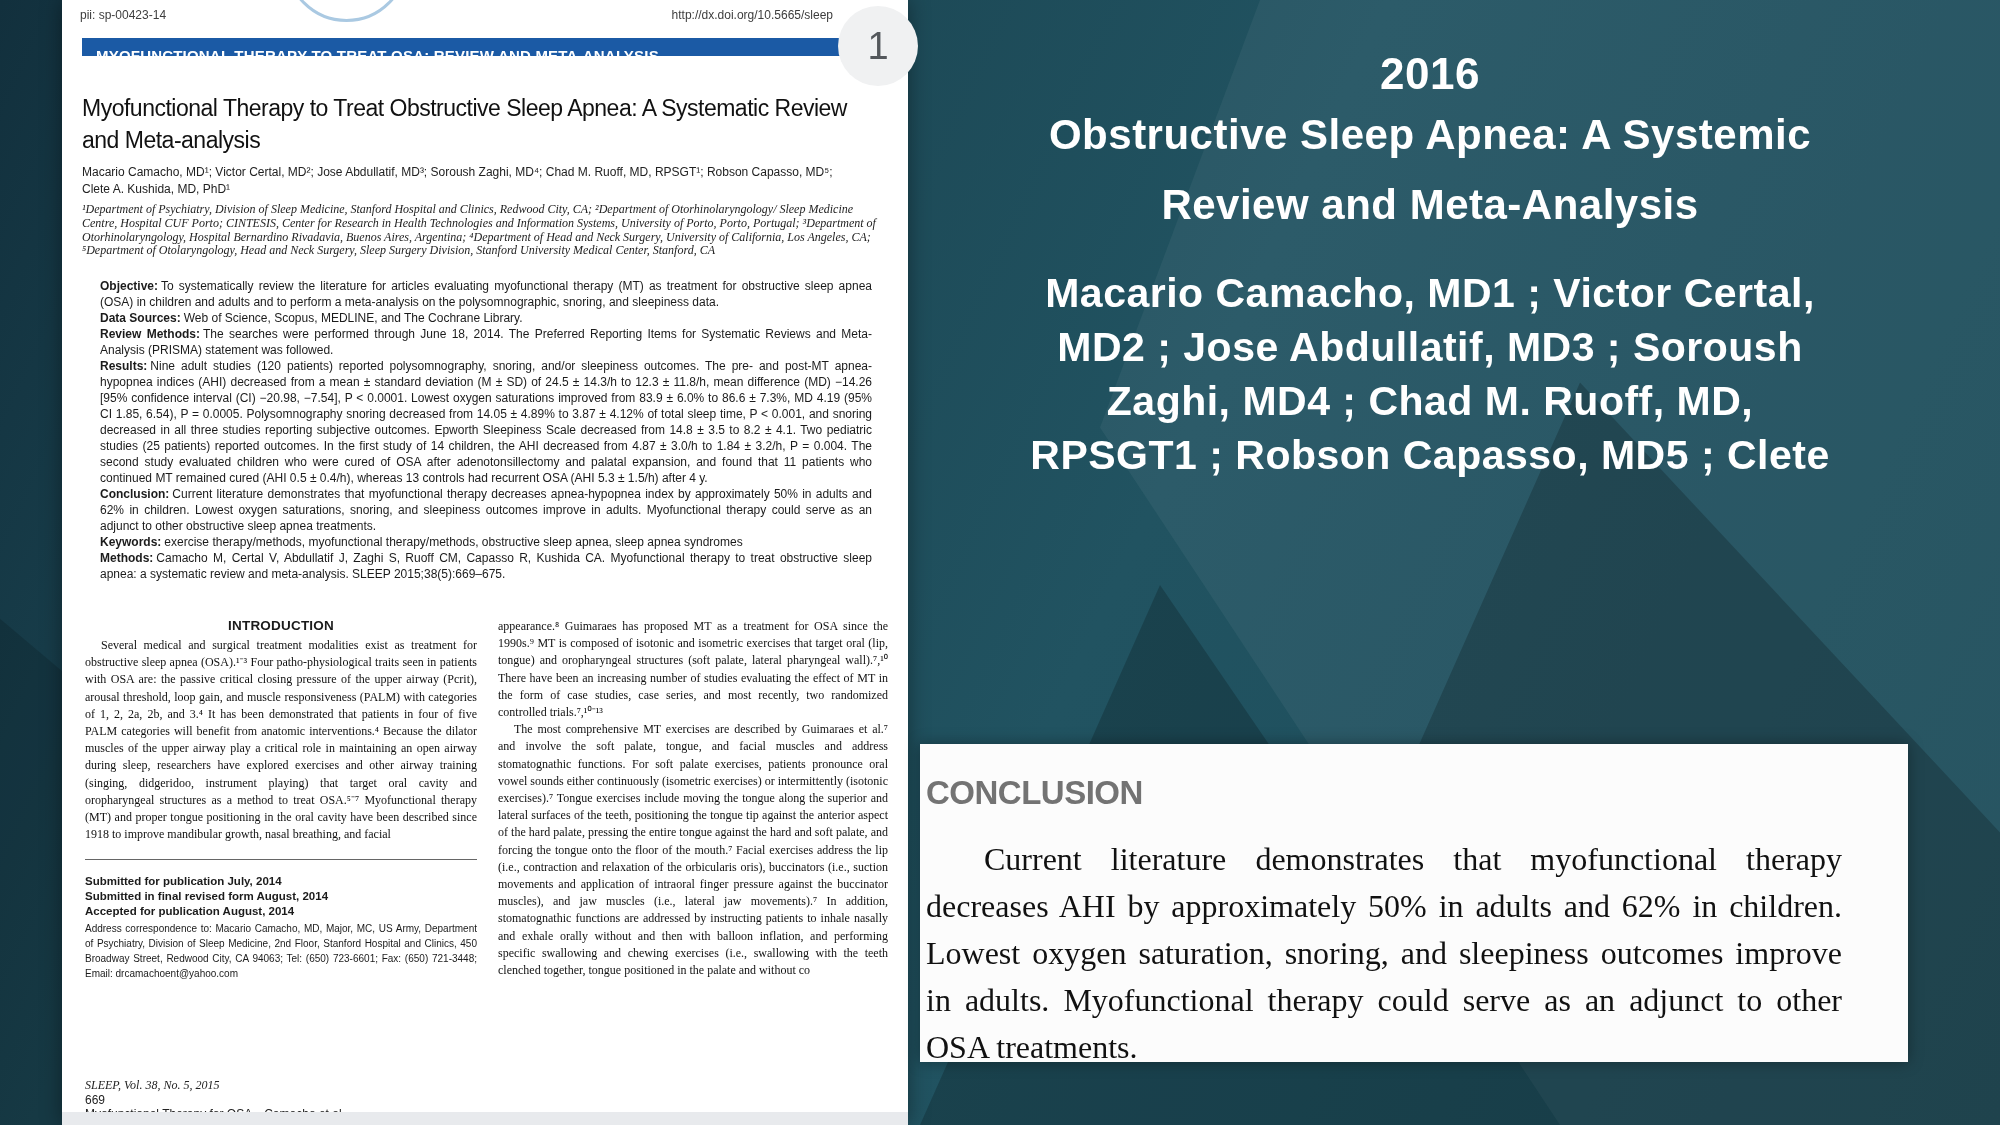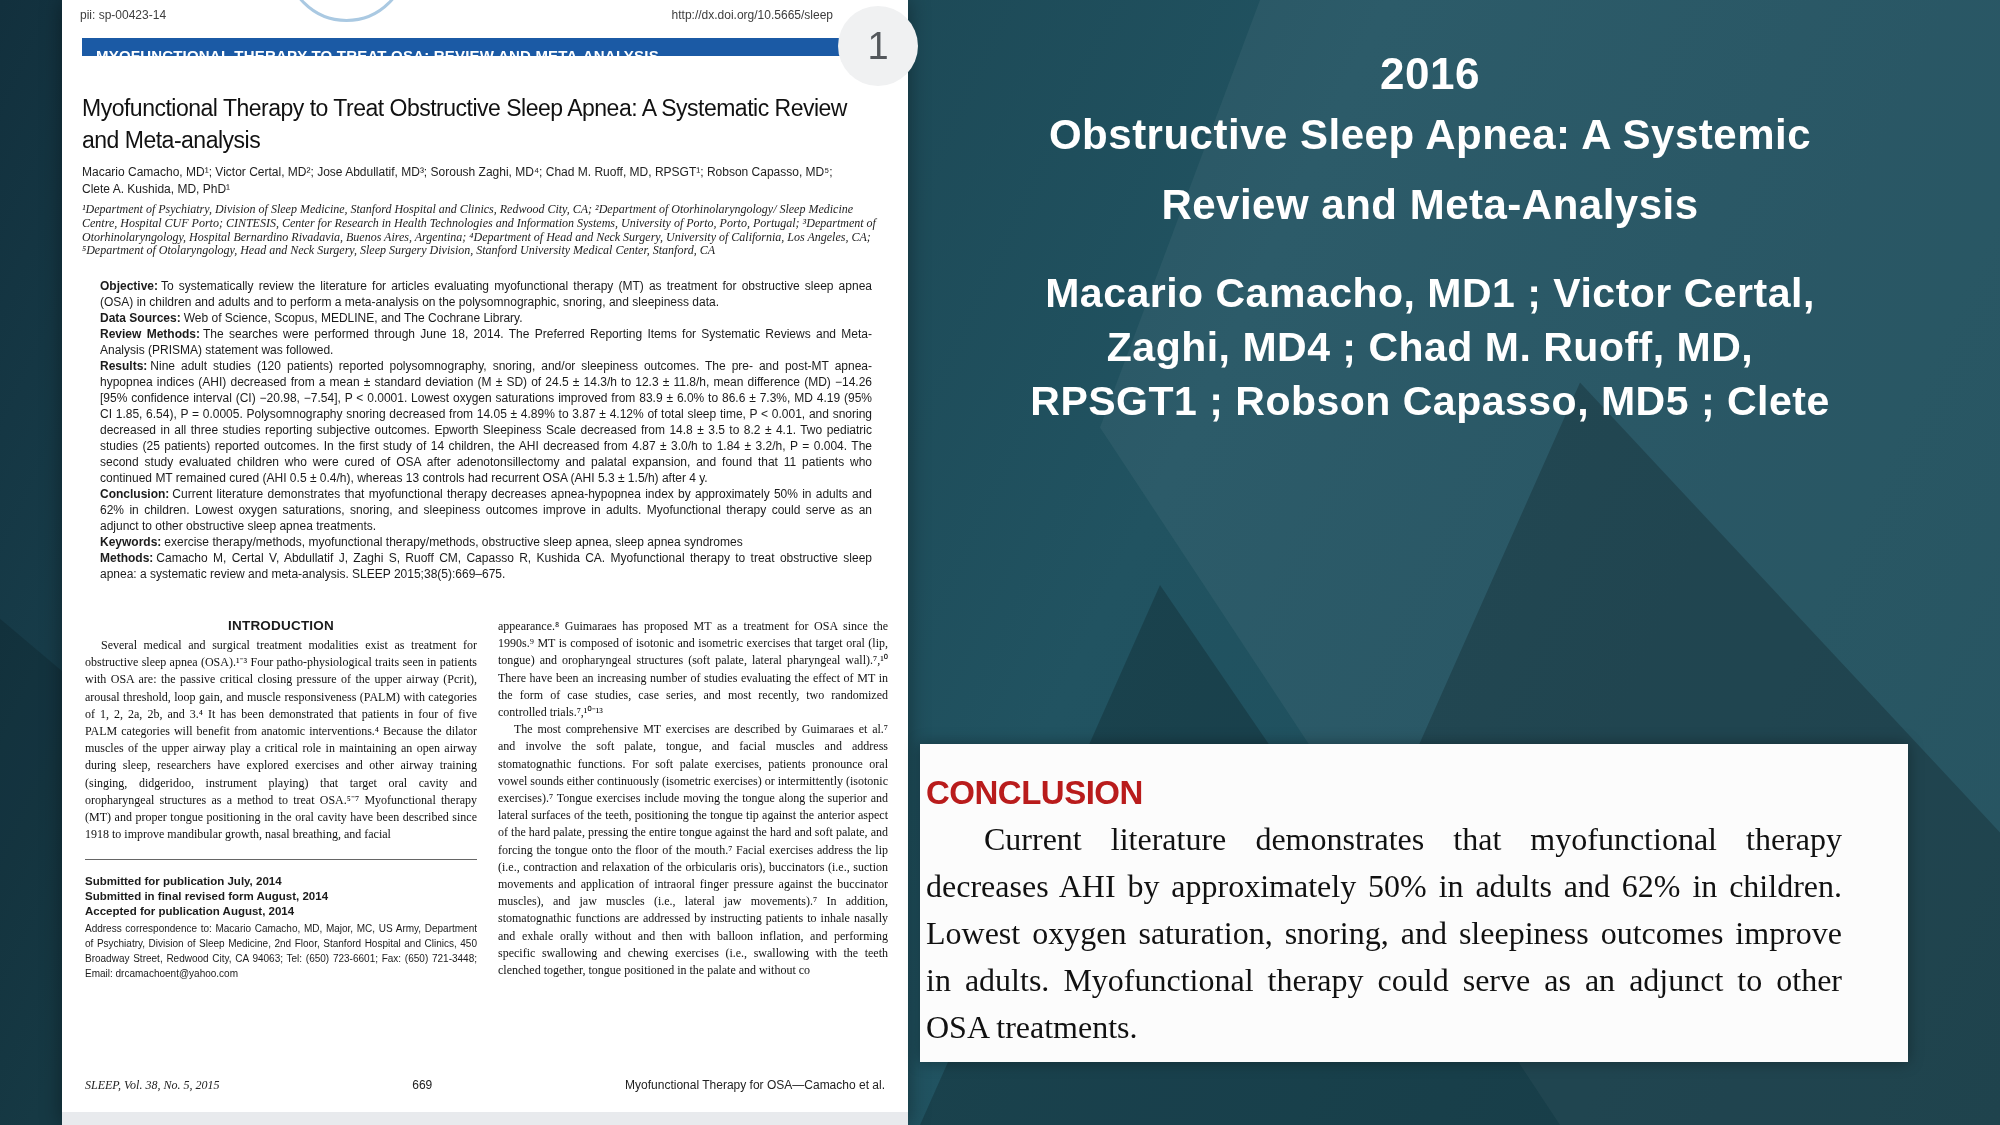--- a/index.html
+++ b/index.html
@@ -44,21 +44,21 @@
   .serif-p{
     font-family:"Liberation Serif",serif;font-size:12px;line-height:17.2px;
     text-align:justify;margin:0;color:#111;
   }
   .indent{text-indent:16px;}
   .rule{width:392px;height:1px;background:#666;margin:16px 0 14px 0;}
   .subm{font-size:11.5px;font-weight:bold;line-height:15px;}
   .addr{font-size:10px;line-height:15px;margin-top:2px;text-align:justify;}
   .p-footer{
     position:absolute;left:23px;right:23px;top:1078px;display:flex;justify-content:space-between;
-    font-size:12px;color:#222;align-items:baseline;
+    font-size:12px;color:#222;align-items:baseline;flex-direction:column;
   }
   .p-footer .f-left{font-family:"Liberation Serif",serif;font-style:italic;}
   .bottom-bar{position:absolute;left:0;right:0;bottom:0;height:13px;background:#e8eaed;}
 
   
   .page-badge{
     position:absolute;left:838px;top:6px;width:80px;height:80px;border-radius:50%;
     background:#f0f1f2;color:#54585c;font-size:38px;display:flex;align-items:center;justify-content:center;
     z-index:4;
   }
@@ -71,21 +71,21 @@
   .sl-year{font-size:44px;line-height:52px;}
   .sl-title div{font-size:42px;line-height:70px;}
   .sl-authors{margin-top:26px;}
   .sl-authors div{font-size:41px;line-height:54px;}
 
   
   .concl{
     position:absolute;left:920px;top:744px;width:988px;height:318px;background:#fcfcfc;
     box-shadow:0 0 14px rgba(0,0,0,0.35);box-sizing:border-box;padding:30px 66px 0 6px;overflow:hidden;
   }
-  .concl-h{font-size:33px;font-weight:bold;color:#b91c1c;letter-spacing:-0.5px;margin:0 0 4px 0;}
+  .concl-h{font-size:33px;font-weight:bold;color:#737373;letter-spacing:-0.5px;margin:0 0 24px 0;}
   .concl-b{
     font-family:"Liberation Serif",serif;font-size:32px;line-height:47px;color:#111;
     text-align:justify;text-indent:58px;margin:0;
   }
 </style>
 </head>
 <body>
 
 <div id="canvas">
 
@@ -148,20 +148,21 @@
   <div class="page-badge">1</div>
 
   <div class="slide-text">
     <div class="sl-year">2016</div>
     <div class="sl-title">
       <div>Obstructive Sleep Apnea: A Systemic</div>
       <div>Review and Meta-Analysis</div>
     </div>
     <div class="sl-authors">
       <div>Macario Camacho, MD1 ; Victor Certal,</div>
+      <div>MD2 ; Jose Abdullatif, MD3 ; Soroush</div>
       <div>Zaghi, MD4 ; Chad M. Ruoff, MD,</div>
       <div>RPSGT1 ; Robson Capasso, MD5 ; Clete</div>
     </div>
   </div>
 
   <div class="concl">
     <h2 class="concl-h">CONCLUSION</h2>
     <p class="concl-b">Current literature demonstrates that myofunctional therapy decreases AHI by approximately 50% in adults and 62% in children. Lowest oxygen saturation, snoring, and sleepiness outcomes improve in adults. Myofunctional therapy could serve as an adjunct to other OSA treatments.</p>
   </div>
 

